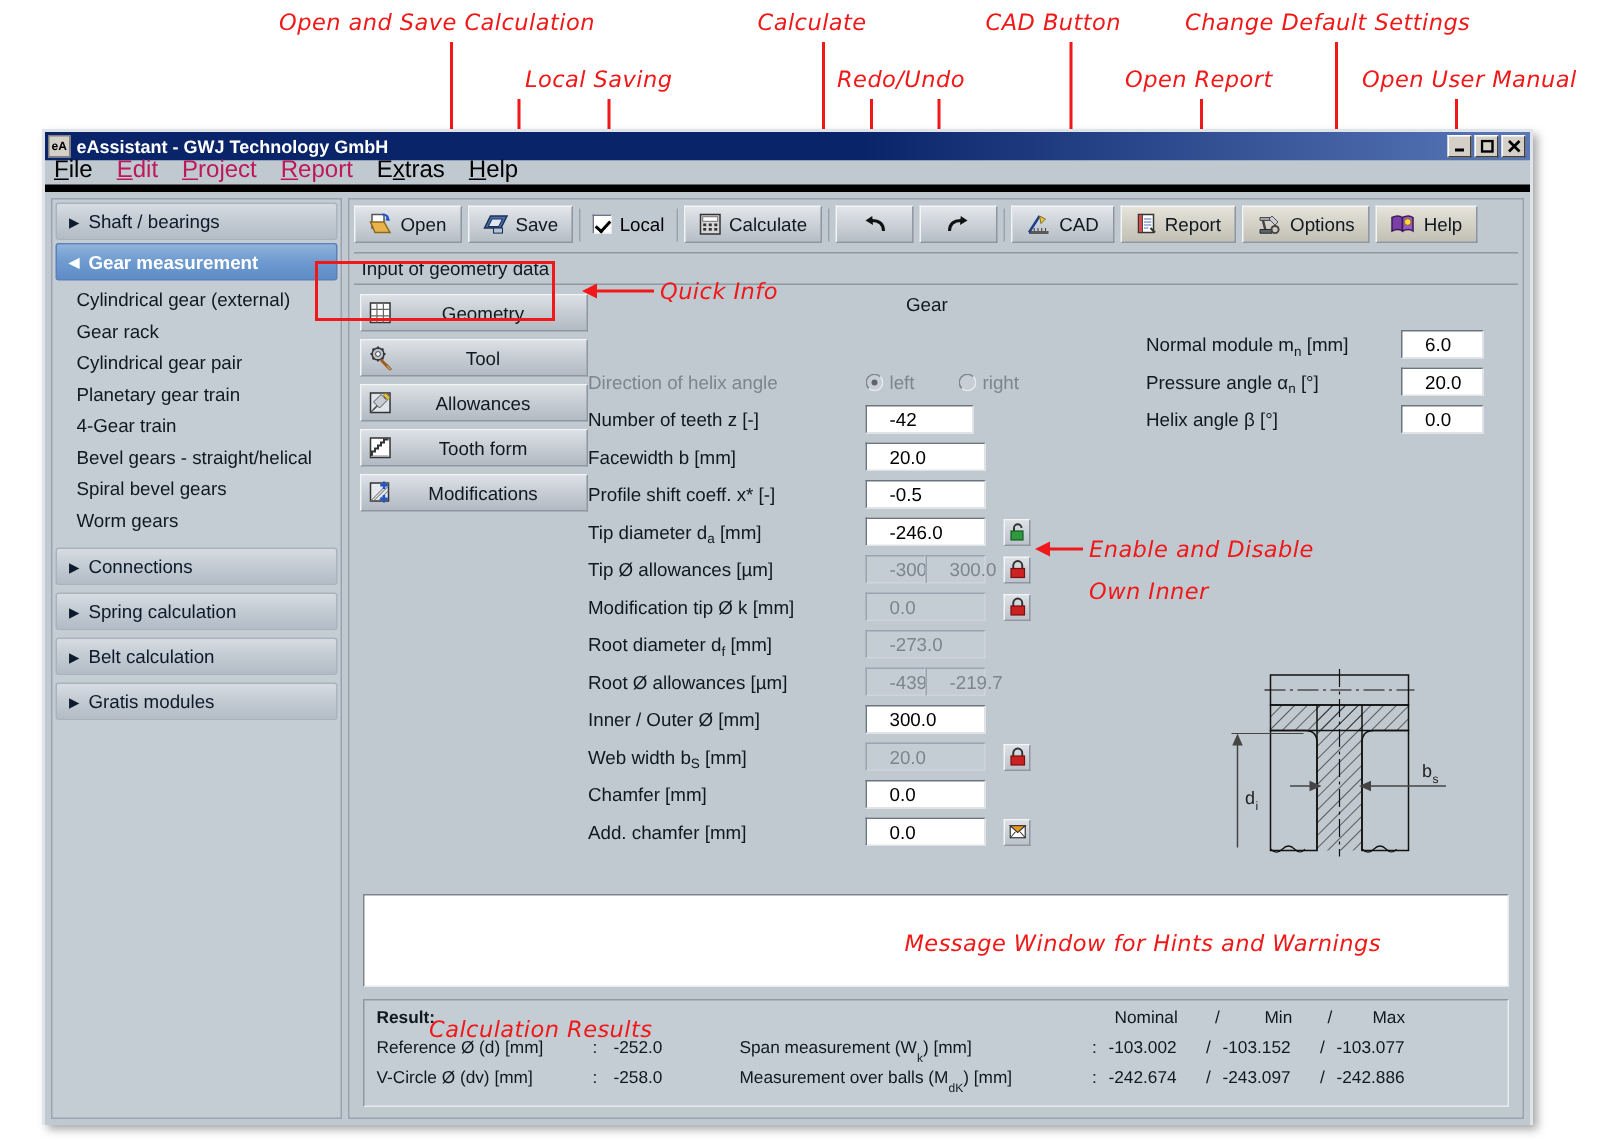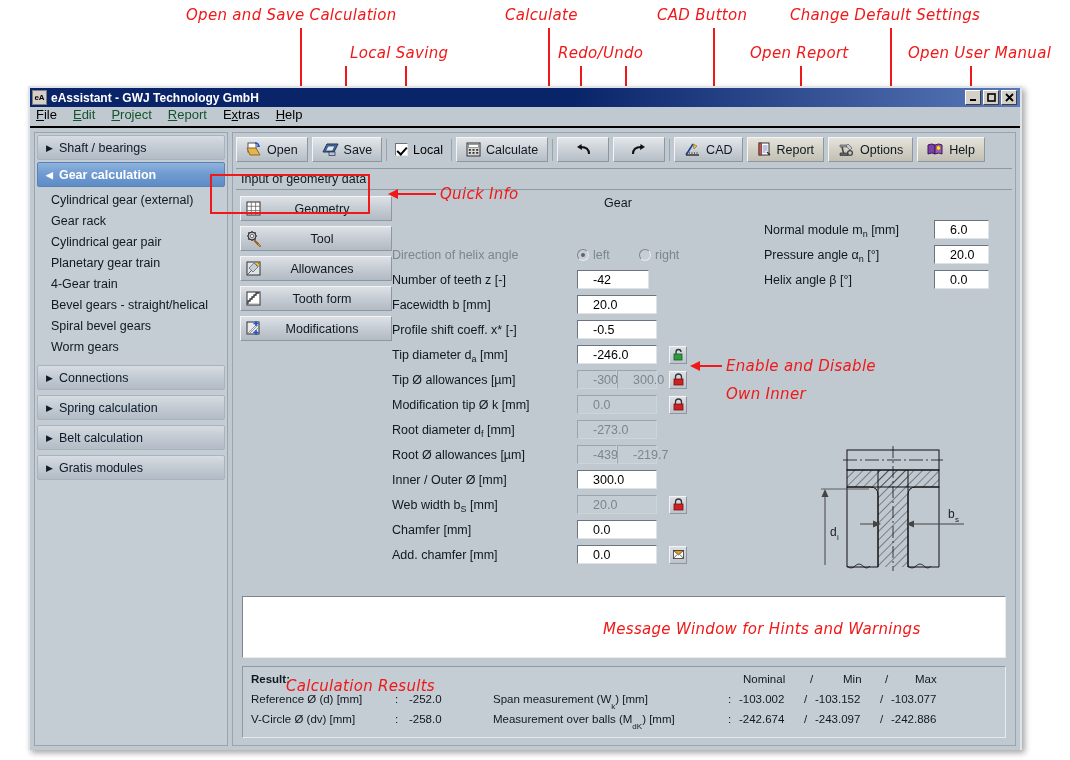--- a/index.html
+++ b/index.html
@@ -61,26 +61,26 @@
     width: 16px; height: 15px;
     background: #d4d0c8; border: 1px solid;
     border-color: #fff #404040 #404040 #fff;
     font-size: 9px; line-height: 11px; text-align: center;
     color: #000; font-family: "Liberation Sans", sans-serif;
     display: flex; align-items: center; justify-content: center;
   }
 
   .menubar {
     height: 21px; background: #c0c8d0;
-    display: flex; align-items: flex-start;
+    display: flex; align-items: flex-end;
     padding-left: 6px; gap: 16px;
-    border-bottom: 2px solid #000000;
-    font-size: 13px; color: #000;
-  }
-  .menubar .mi.dim { color: #14532d; }
+    border-bottom: 5px solid #000000;
+    font-size: 16px; color: #000;
+  }
+  .menubar .mi.dim { color: #be185d; }
   .menubar .mi u { text-decoration: underline; }
 
   .body-area { display: flex; height: 622px; background: #c0c8d0; padding: 4px; gap: 4px; }
 
   
   .sidebar {
     width: 194px; background: #c4ccd4;
     border: 1px solid #9aa4b0;
     display: flex; flex-direction: column;
     padding: 2px;
@@ -292,21 +292,21 @@
     <div class="body-area">
 
       <div class="sidebar">
         <div class="grp">
           <span class="tri">▶</span>
           <span>Shaft / bearings</span>
         </div>
 
         <div class="grp active">
           <span class="tri">◀</span>
-          <span>Gear calculation</span>
+          <span>Gear measurement</span>
         </div>
         <div class="leaf">
             <span>Cylindrical gear (external)</span>
           </div>
         <div class="leaf">
             <span>Gear rack</span>
           </div>
         <div class="leaf">
             <span>Cylindrical gear pair</span>
           </div>

